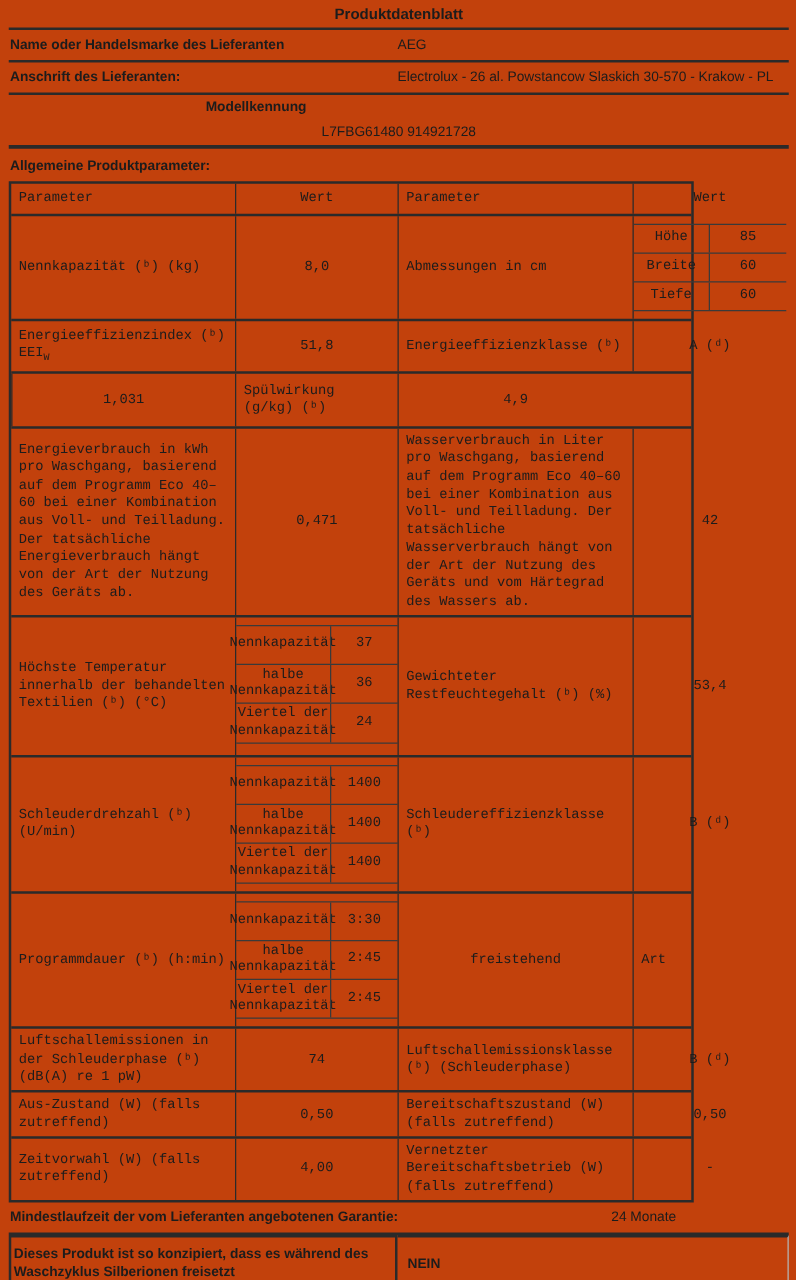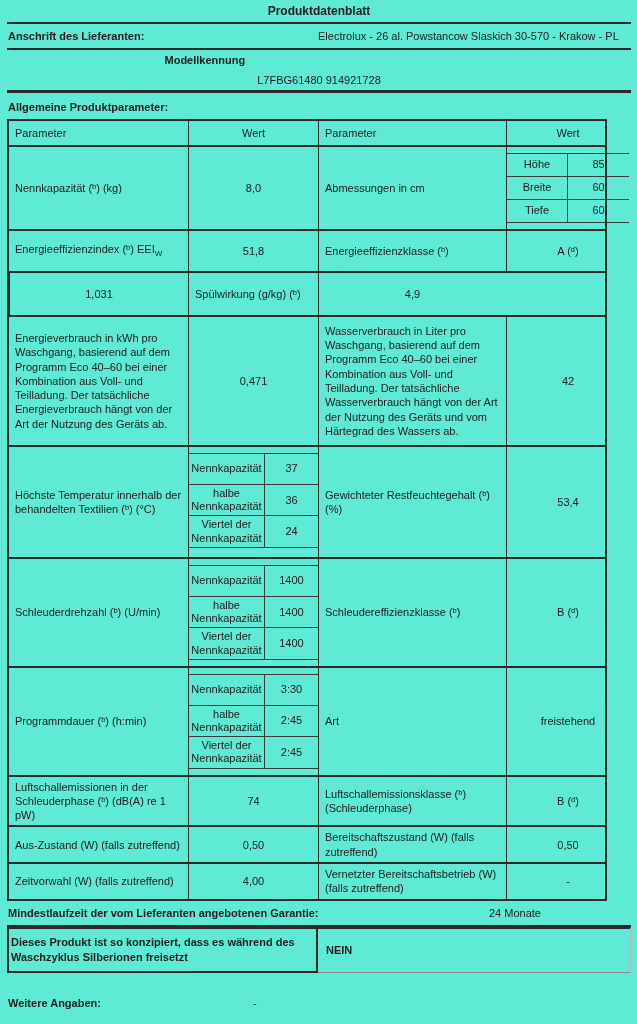--- a/index.html
+++ b/index.html
@@ -9,21 +9,21 @@
   }
   *{box-sizing:border-box; margin:0; padding:0;}
   html,body{background:#ffffff;}
   body{
     font-family:"Liberation Sans","DejaVu Sans",sans-serif;
     color:var(--ink);
     font-size:11px;
   }
   .page{
     width:637px; height:1024px;
-    background:#5eead4;
+    background:#c2410c;
     padding:4px 6px 0 7px;
     overflow:hidden;
   }
   
   .doc-title{
     text-align:center;
     font-weight:bold;
     font-size:12px;
     padding-bottom:4px;
     border-bottom:2px solid var(--line);
@@ -41,21 +41,22 @@
     padding:4px 4px 4px 1px;
   }
   .info-value{flex:1; padding:4px 0;}
   .section-title{
     font-weight:bold;
     padding:8px 0 6px 1px;
   }
   
   .ptable{
     border:2px solid var(--line);
-    width:600px;
+    width:548px;
+    font-family:Liberation Mono, monospace;
   }
   .t-row{
     display:grid;
     grid-template-columns:179px 130px 188px 123px;
     border-top:2px solid var(--line);
   }
   .t-row.head{border-top:none; min-height:24px;}
   .cell{
     display:flex;
     align-items:center;
@@ -135,20 +136,24 @@
     padding-right:2px;
   }
 </style>
 </head>
 <body>
 
 <div class="page">
 
   <div class="doc-title">Produktdatenblatt</div>
 
+  <div class="info-row">
+    <span class="info-label">Name oder Handelsmarke des Lieferanten</span>
+    <span class="info-value">AEG</span>
+  </div>
   <div class="info-row">
     <span class="info-label">Anschrift des Lieferanten:</span>
     <span class="info-value">Electrolux - 26 al. Powstancow Slaskich 30-570 - Krakow - PL</span>
   </div>
   <div class="info-row thick">
     <span class="info-label">Modellkennung</span>
     <span class="info-value">L7FBG61480 914921728</span>
   </div>
 
   <div class="section-title">Allgemeine Produktparameter:</div>
@@ -261,22 +266,22 @@
           <div class="sub-row">
             <span class="sub-label">halbe Nennkapazität</span>
             <span class="sub-value">2:45</span>
           </div>
           <div class="sub-row">
             <span class="sub-label">Viertel der Nennkapazität</span>
             <span class="sub-value">2:45</span>
           </div>
         </div>
       </div>
+      <div class="cell val c4">freistehend</div>
       <div class="cell param c3">Art</div>
-      <div class="cell val c4">freistehend</div>
     </div>
 
     <div class="t-row" style="min-height:47px;">
       <div class="cell param">Luftschallemissionen in der Schleuderphase (ᵇ) (dB(A) re 1 pW)</div>
       <div class="cell val c2">74</div>
       <div class="cell param c3">Luftschallemissionsklasse (ᵇ) (Schleuderphase)</div>
       <div class="cell val c4">B (ᵈ)</div>
     </div>
 
     <div class="t-row" style="min-height:34px;">

